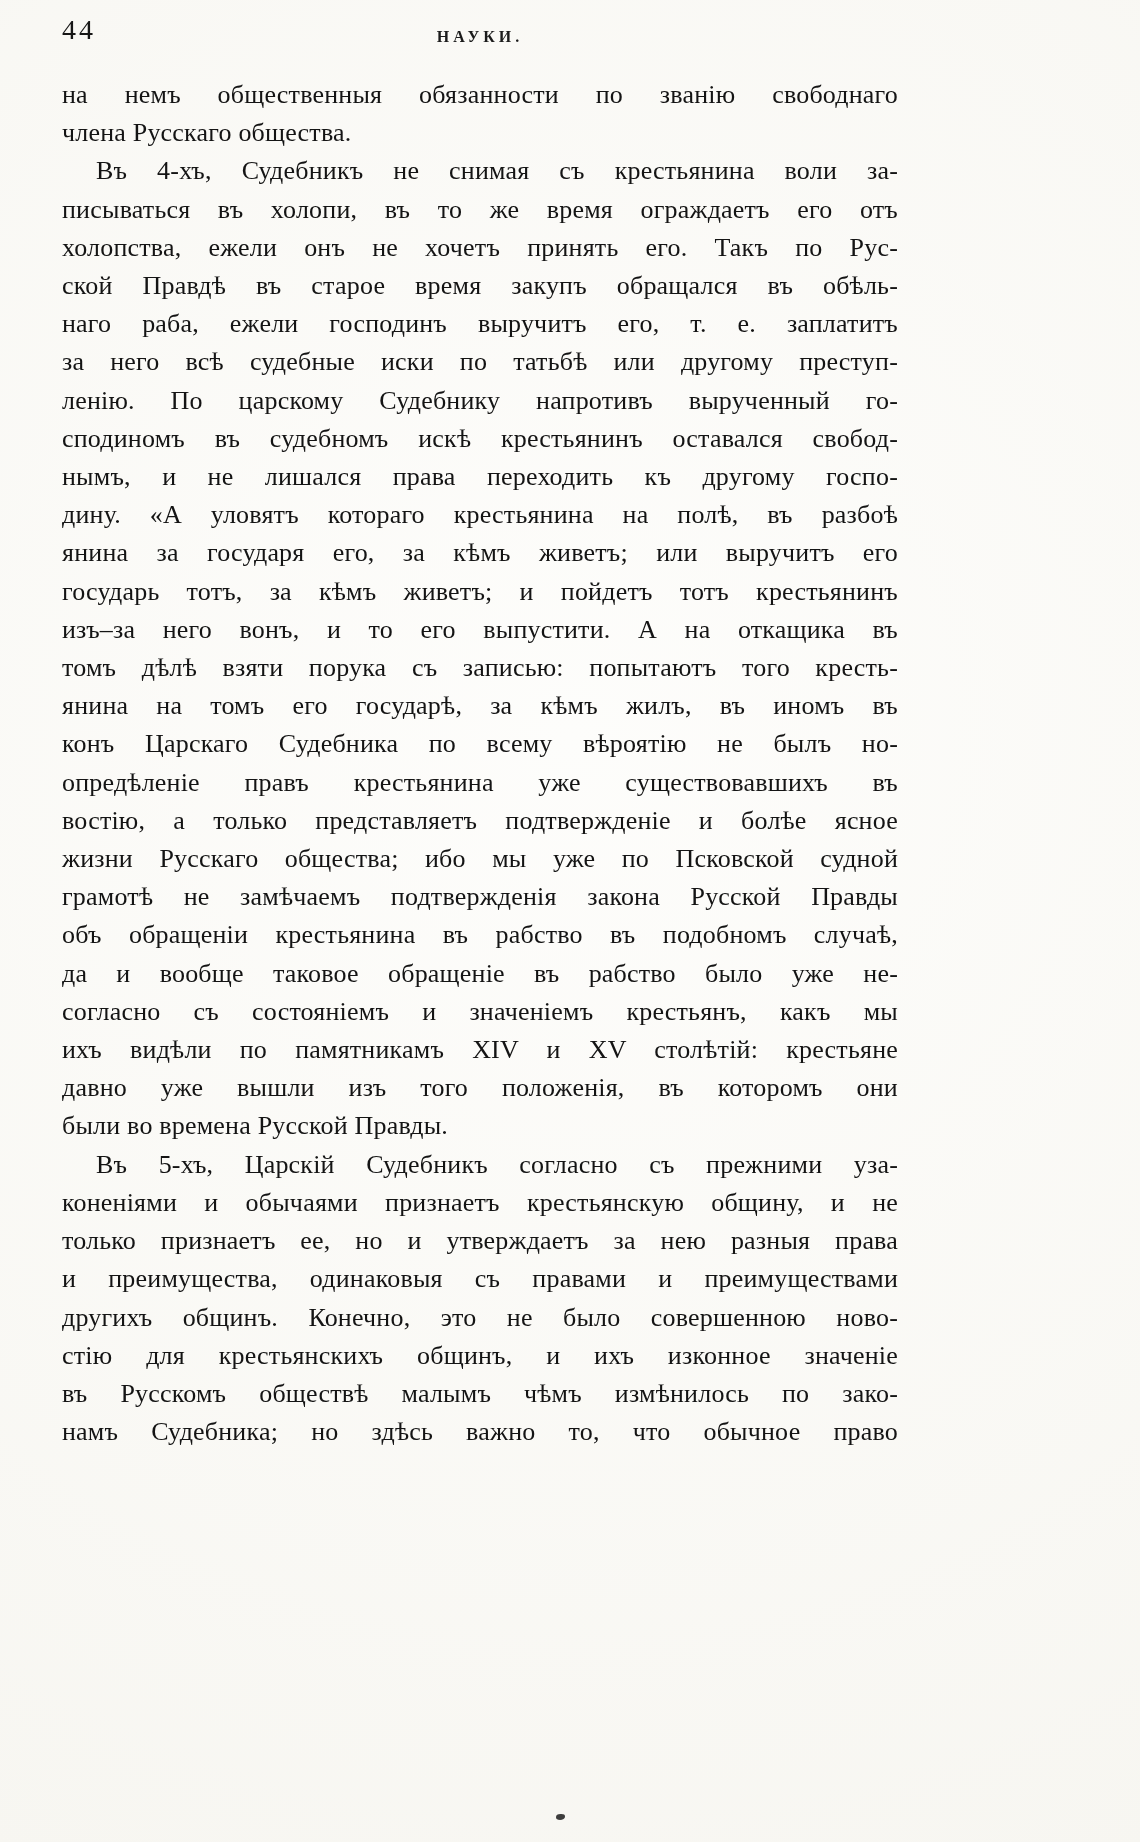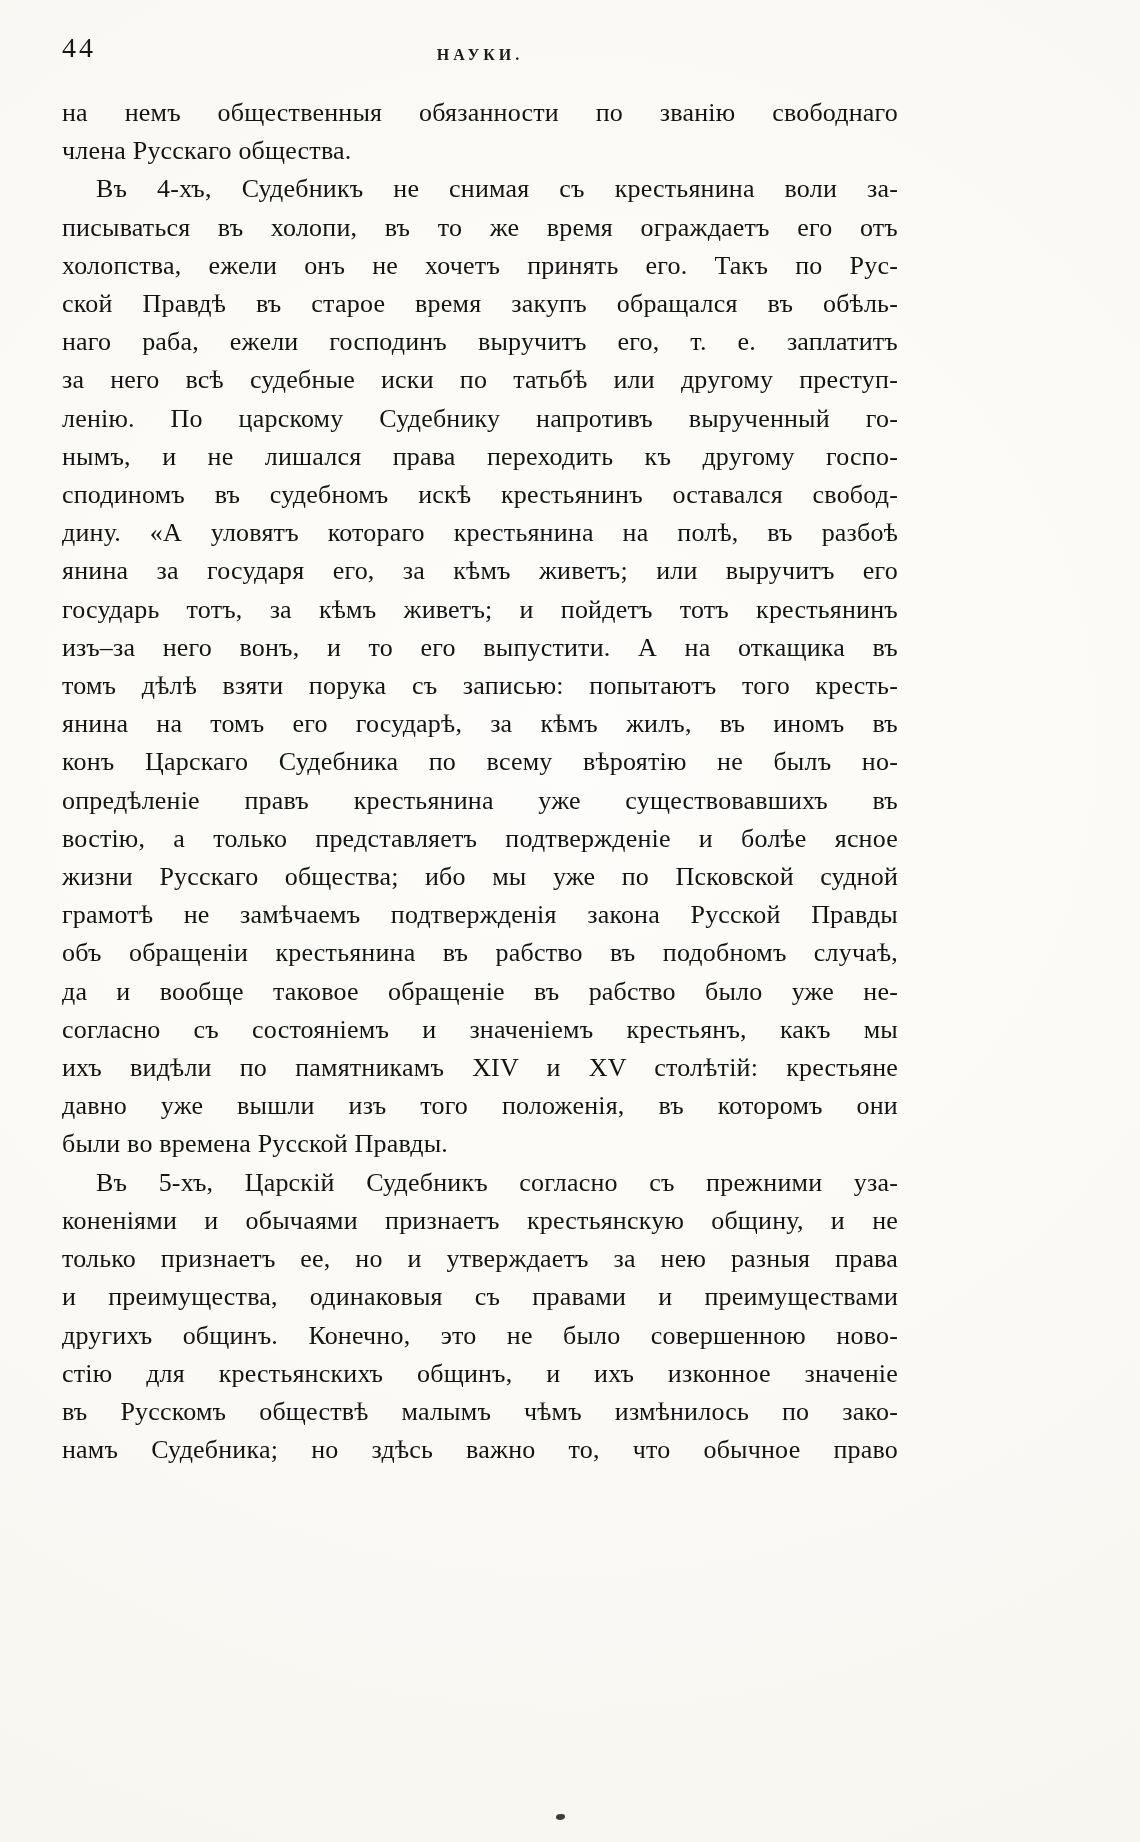--- a/index.html
+++ b/index.html
@@ -12,21 +12,21 @@
     background: #fbfaf5;
     font-family: "Liberation Serif", "DejaVu Serif", serif;
     color: #181818;
     overflow: hidden;
   }
   .page {
     position: relative;
     width: 1140px;
     height: 1842px;
     box-sizing: border-box;
-    padding: 32px 242px 0 62px;
+    padding: 14px 242px 0 62px;
     background:
       radial-gradient(circle at 50% 40%, rgba(255,255,255,0.6), rgba(0,0,0,0.015)),
       #fbfaf5;
   }
   .header {
     position: relative;
     height: 54px;
   }
   .pagenum {
     position: absolute;
@@ -87,22 +87,22 @@
   <div class="text-lines">
       <div class="line">на немъ общественныя обязанности по званію свободнаго</div>
       <div class="line end">члена Русскаго общества.</div>
       <div class="line indent">Въ 4-хъ, Судебникъ не снимая съ крестьянина воли за-</div>
       <div class="line">писываться въ холопи, въ то же время ограждаетъ его отъ</div>
       <div class="line">холопства, ежели онъ не хочетъ принять его. Такъ по Рус-</div>
       <div class="line">ской Правдѣ въ старое время закупъ обращался въ обѣль-</div>
       <div class="line">наго раба, ежели господинъ выручитъ его, т. е. заплатитъ</div>
       <div class="line">за него всѣ судебные иски по татьбѣ или другому преступ-</div>
       <div class="line">ленію. По царскому Судебнику напротивъ вырученный го-</div>
+      <div class="line">сподиномъ въ судебномъ искѣ крестьянинъ оставался свобод-</div>
       <div class="line">нымъ, и не лишался права переходить къ другому госпо-</div>
-      <div class="line">сподиномъ въ судебномъ искѣ крестьянинъ оставался свобод-</div>
       <div class="line">дину. «А уловятъ котораго крестьянина на полѣ, въ разбоѣ</div>
       <div class="line">янина за государя его, за кѣмъ живетъ; или выручитъ его</div>
       <div class="line">государь тотъ, за кѣмъ живетъ; и пойдетъ тотъ крестьянинъ</div>
       <div class="line">изъ–за него вонъ, и то его выпустити. А на откащика въ</div>
       <div class="line">томъ дѣлѣ взяти порука съ записью: попытаютъ того кресть-</div>
       <div class="line">янина на томъ его государѣ, за кѣмъ жилъ, въ иномъ въ</div>
       <div class="line">конъ Царскаго Судебника по всему вѣроятію не былъ но-</div>
       <div class="line">опредѣленіе правъ крестьянина уже существовавшихъ въ</div>
       <div class="line">востію, а только представляетъ подтвержденіе и болѣе ясное</div>
       <div class="line">жизни Русскаго общества; ибо мы уже по Псковской судной</div>

